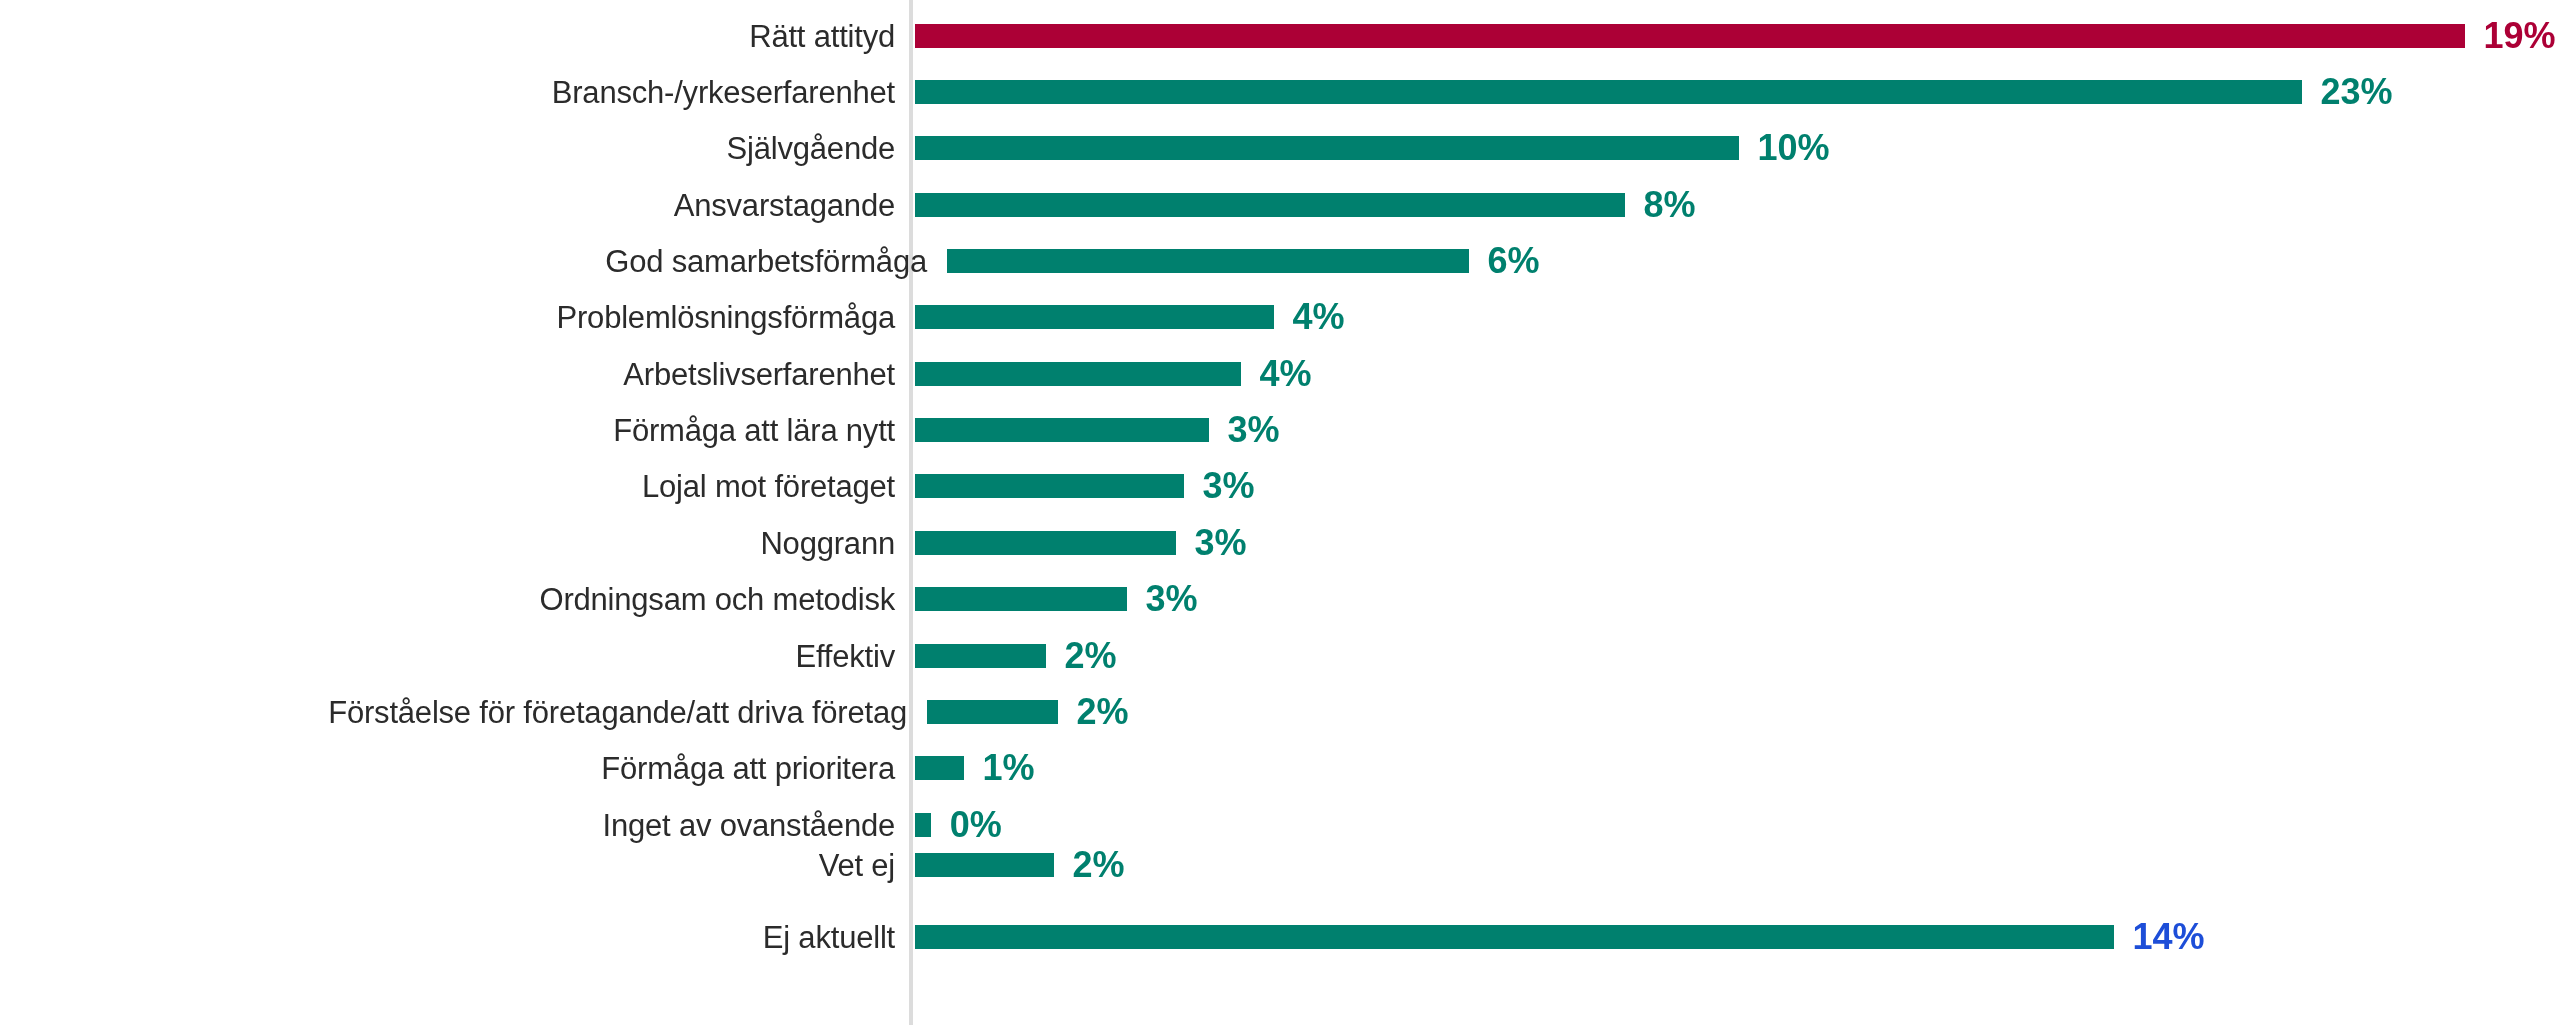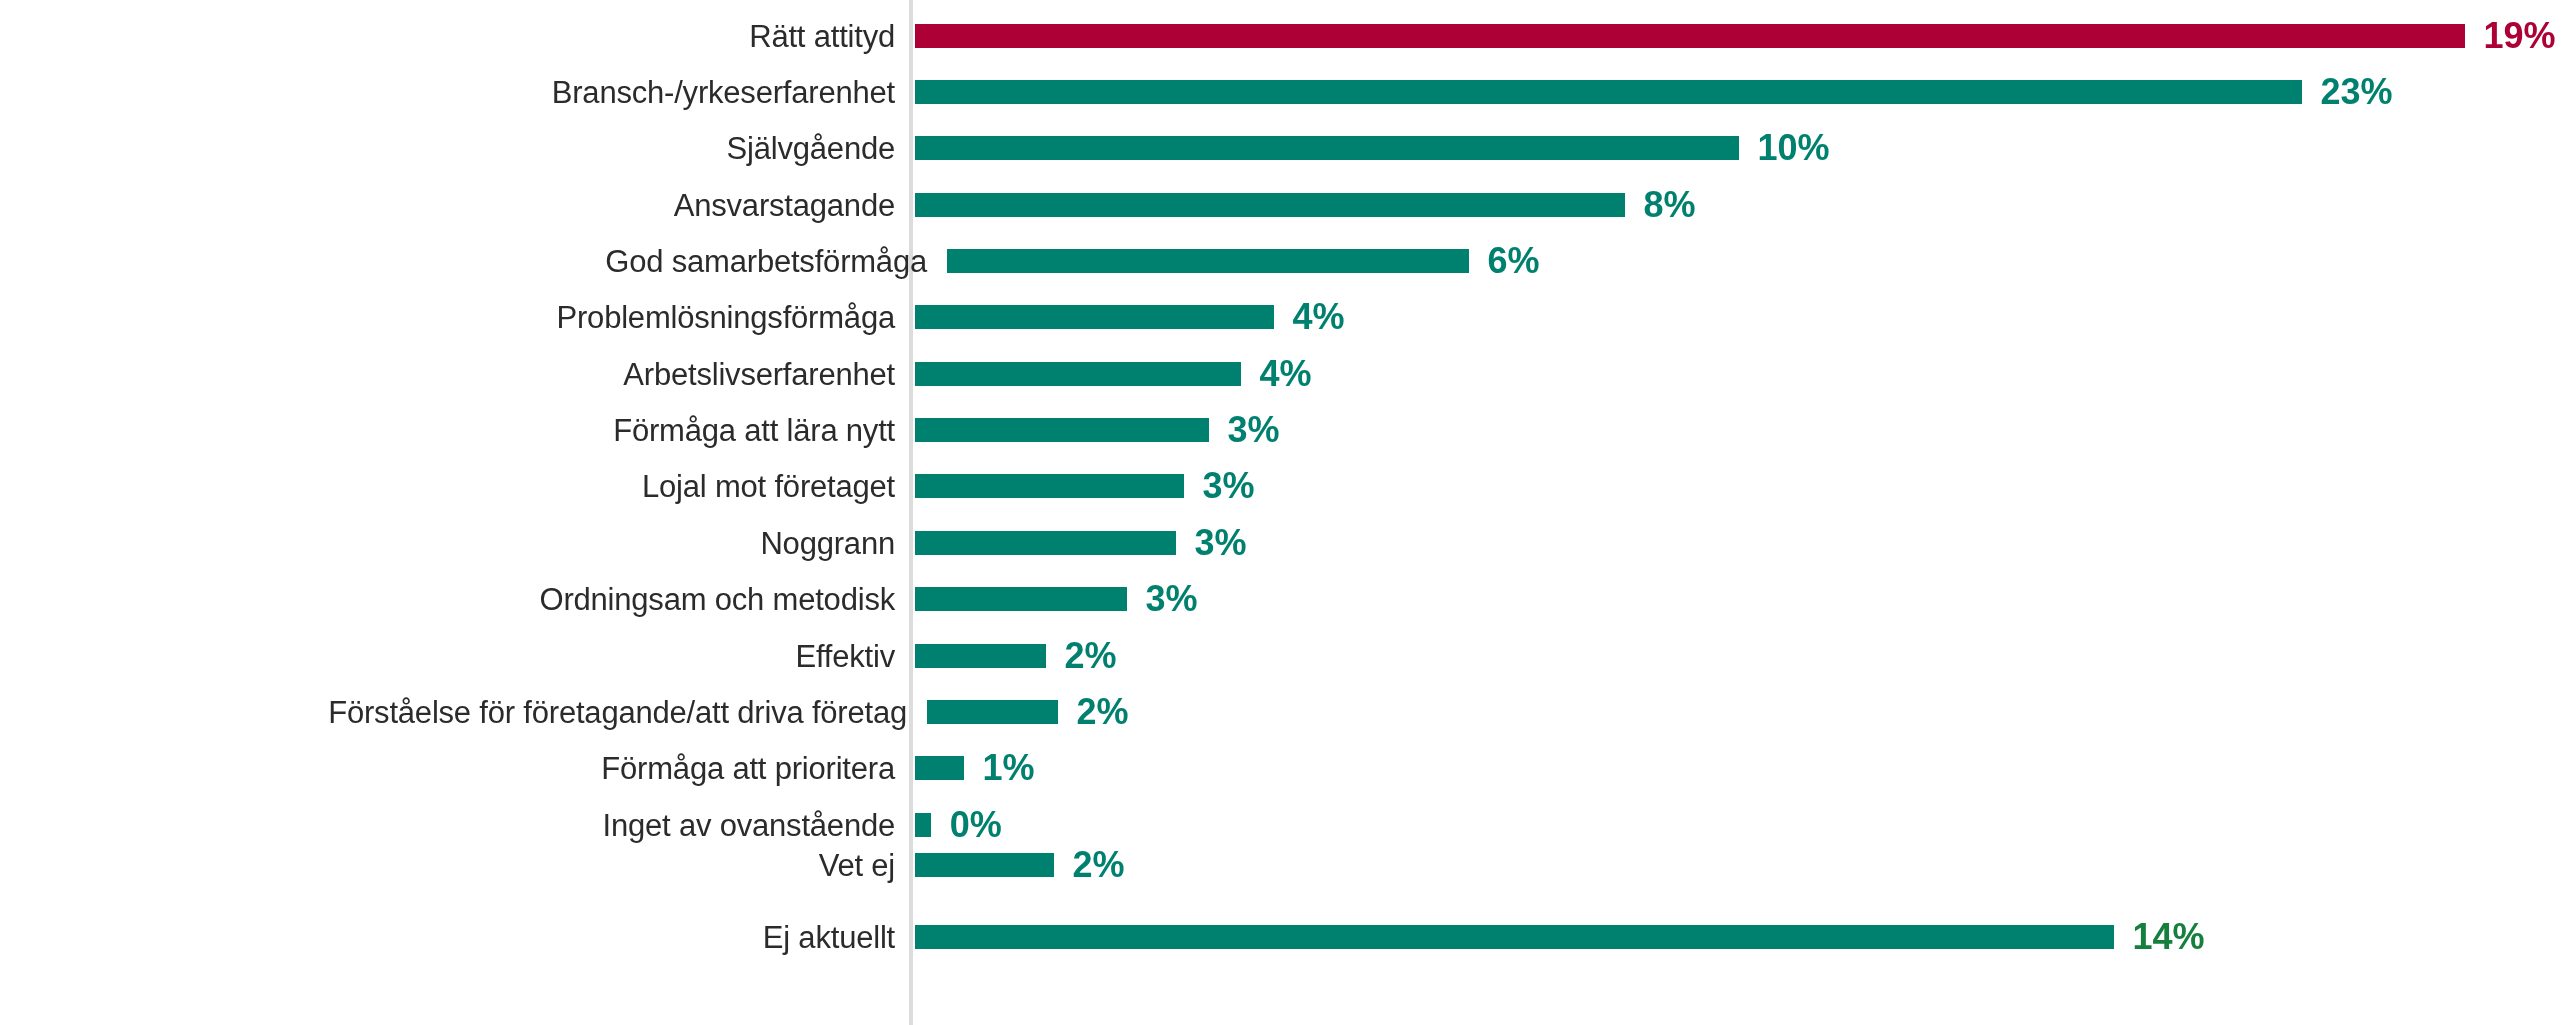--- a/index.html
+++ b/index.html
@@ -214,19 +214,19 @@
         <div class="cat-label">Vet ej</div>
         <div class="bar-track">
           <div class="bar-fill" style="width: 139px; background: rgb(0, 128, 110);"></div>
           <div class="value-label" style="color: rgb(0, 128, 110);">2%</div>
         </div>
       </div>
       <div class="bar-row" style="top: 909px;">
         <div class="cat-label">Ej aktuellt</div>
         <div class="bar-track">
           <div class="bar-fill" style="width: 1199px; background: rgb(0, 128, 110);"></div>
-          <div class="value-label" style="color: #15803d;">14%</div>
+          <div class="value-label" style="color: #1d4ed8;">14%</div>
         </div>
       </div>
     </div>
 
 </div>
 
 
 </body></html>

